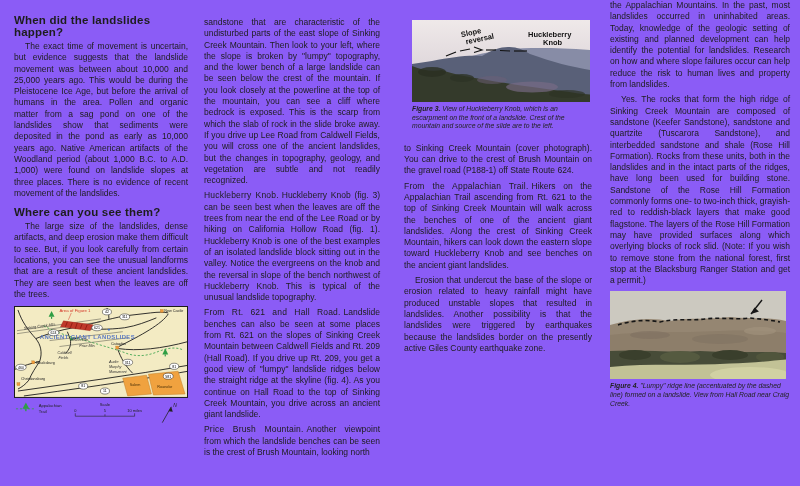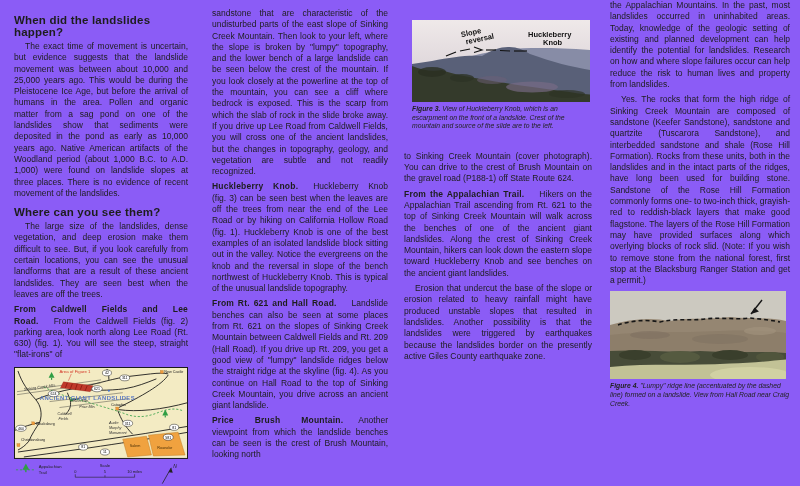--- a/index.html
+++ b/index.html
@@ -1,45 +1,44 @@
 <!DOCTYPE html>
 <html><head>
 <meta charset="utf-8">
 <style>
   html,body{margin:0;padding:0;background:#e8e8e8;}
   .page{position:relative;width:800px;height:486px;background:#8b5cf6;overflow:hidden;
         font-family:"Liberation Sans",sans-serif;color:#1d1d1d;}
   .col{position:absolute;top:0;}
   .col1{left:14px;width:174px;}
-  .col2{left:212px;width:176px;padding-top:8px;}
+  .col2{left:204px;width:176px;padding-top:17px;}
   .col3{left:404px;width:188px;padding-top:20px;}
   .col4{left:610px;width:180px;}
   .head{font-size:11.5px;font-weight:bold;letter-spacing:.2px;margin:7px 0 3px;}
   .col1 .head:first-child{margin-top:14px;}
   .body{font-size:8.5px;line-height:11.3px;text-align:justify;margin:0 0 4px;}
   .indent{text-indent:11px;}
-  .lead{font-weight:bold;margin-right:15px;letter-spacing:.2px;}
+  .lead{font-weight:normal;margin-right:3px;letter-spacing:.2px;}
   figure{margin:6px 0 0;}
   .figcap{font-size:6.8px;line-height:8.6px;font-style:italic;color:#222;margin-top:3px;text-align:left;}
   .figcap b{font-style:italic;}
   svg{display:block;}
   .mapsvg text{font-family:"Liberation Sans",sans-serif;}
   .photosvg text{font-family:"Liberation Sans",sans-serif;font-weight:bold;}
 </style>
 </head>
 <body>
 
 <div class="page">
 
   <section class="col col1">
     <h3 class="head">When did the landslides happen?</h3>
     <p class="body indent">The exact time of movement is uncertain, but evidence suggests that the landslide movement was between about 10,000 and 25,000 years ago.  This would be during the Pleistocene Ice Age, but before the arrival of humans in the area.  Pollen and organic matter from a sag pond on one of the landslides show that sediments were deposited in the pond as early as 10,000 years ago. Native American artifacts of the Woodland period (about 1,000 B.C. to A.D. 1,000) were found on landslide slopes at three places. There is no evidence of recent movement of the landslides.</p>
     <h3 class="head">Where can you see them?</h3>
-    <p class="body indent">The large size of the landslides, dense vegetation, and deep erosion make them difficult to see.  But, if you look carefully from certain locations, you can see the unusual landforms that are a result of these ancient landslides.  They are seen best when the leaves are off the trees.</p>
-    <p class="body"><b class="lead">From Caldwell Fields and Lee Road.</b><span>From the Caldwell Fields (fig. 2) parking area, look north along Lee Road (Rt. 630) (fig. 1).  You will see the steep, straight "flat-irons" of</span></p>
+    <p class="body indent">The large size of the landslides, dense artifacts, and deep erosion make them difficult to see.  But, if you look carefully from certain locations, you can see the unusual landforms that are a result of these ancient landslides.  They are seen best when the leaves are off the trees.</p>
 
     <figure>
       <svg class="mapsvg" width="174" viewBox="0 0 176 122" xmlns="http://www.w3.org/2000/svg">
 
         <rect x="0.5" y="0.5" width="175" height="92" fill="#f3ebc3" stroke="#1a1a1a" stroke-width="1"></rect>
         <g stroke="#1a1a1a" stroke-width="0.9" fill="none">
           <path d="M4,4 C8,16 14,24 22,33 C27,39 29,47 26,56"></path>
           <path d="M26,56 C22,62 18,68 15,75"></path>
           <path d="M1,64 C10,60 18,58 26,56"></path>
           <path d="M15,75 C12,79 8,82 4,84"></path>
@@ -219,21 +218,21 @@
           <path d="M34,36 L44,32"></path>
             <path d="M48,31 L58,29"></path>
           <path d="M62,27 L70,30 L62,32.5"></path>
           <path d="M74,30 L84,30"></path>
             <path d="M88,30.5 L98,31"></path>
           <path d="M102,31 L115,31"></path>
         </g>
       </svg>
       <figcaption class="figcap" style="width:178px;"><b>Figure 3.</b><span> View of Huckleberry Knob, which is an escarpment on the front of a landslide. Crest of the mountain and source of the slide are to the left.</span></figcaption>
     </figure>
-    <p class="body" style="margin-top:20px;">to Sinking Creek Mountain (cover photograph).  You can drive to the crest of Brush Mountain on the gravel road (P188-1) off State Route 624.</p>
+    <p class="body" style="margin-top:12px;">to Sinking Creek Mountain (cover photograph).  You can drive to the crest of Brush Mountain on the gravel road (P188-1) off State Route 624.</p>
     <p class="body"><b class="lead">From the Appalachian Trail.</b><span>Hikers on the Appalachian Trail ascending from Rt. 621 to the top of Sinking Creek Mountain will walk across the benches of one of the ancient giant landslides.  Along the crest of Sinking Creek Mountain, hikers can look down the eastern slope toward Huckleberry Knob and see benches on the ancient giant landslides.</span></p>
     <p class="body indent">Erosion that undercut the base of the slope or erosion related to heavy rainfall might have produced unstable slopes that resulted in landslides.  Another possibility is that the landslides were triggered by earthquakes because the landslides border on the presently active Giles County earthquake zone.</p>
   </section>
 
   <section class="col col4">
     <p class="body">the Appalachian Mountains.  In the past, most landslides occurred in uninhabited areas.  Today, knowledge of the geologic setting of existing and planned development can help identify the potential for landslides. Research on how and where slope failures occur can help reduce the risk to human lives and property from landslides.</p>
     <p class="body indent">Yes.  The rocks that form the high ridge of Sinking Creek Mountain are composed of sandstone (Keefer Sandstone), sandstone and quartzite (Tuscarora Sandstone), and interbedded sandstone and shale (Rose Hill Formation).  Rocks from these units, both in the landslides and in the intact parts of the ridges, have long been used for building stone.  Sandstone of the Rose Hill Formation commonly forms one- to two-inch thick, grayish-red to reddish-black layers that make good flagstone. The layers of the Rose Hill Formation may have provided surfaces along which overlying blocks of rock slid.   (Note: If you wish to remove stone from the national forest, first stop at the Blacksburg Ranger Station and get a permit.)</p>
     <figure style="margin-top:5px;">
       <svg class="photosvg" width="176" viewBox="0 0 176 88" xmlns="http://www.w3.org/2000/svg">
         <rect width="176" height="40" fill="#ccc9c0"></rect>

